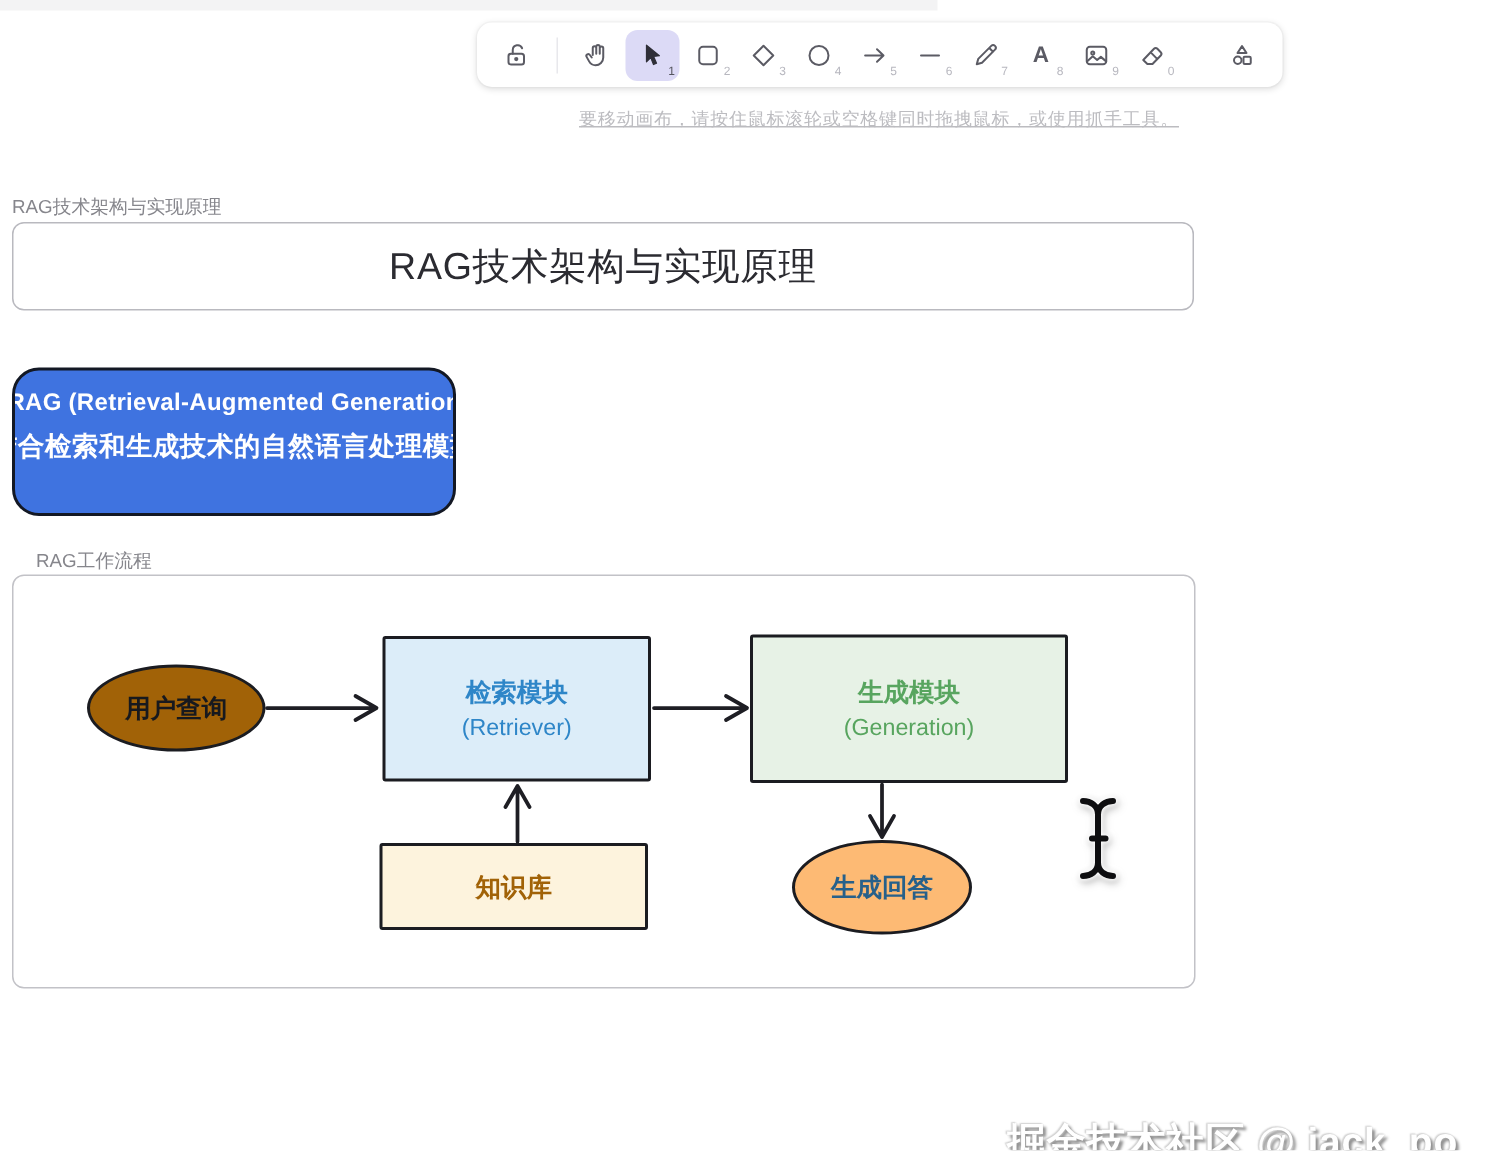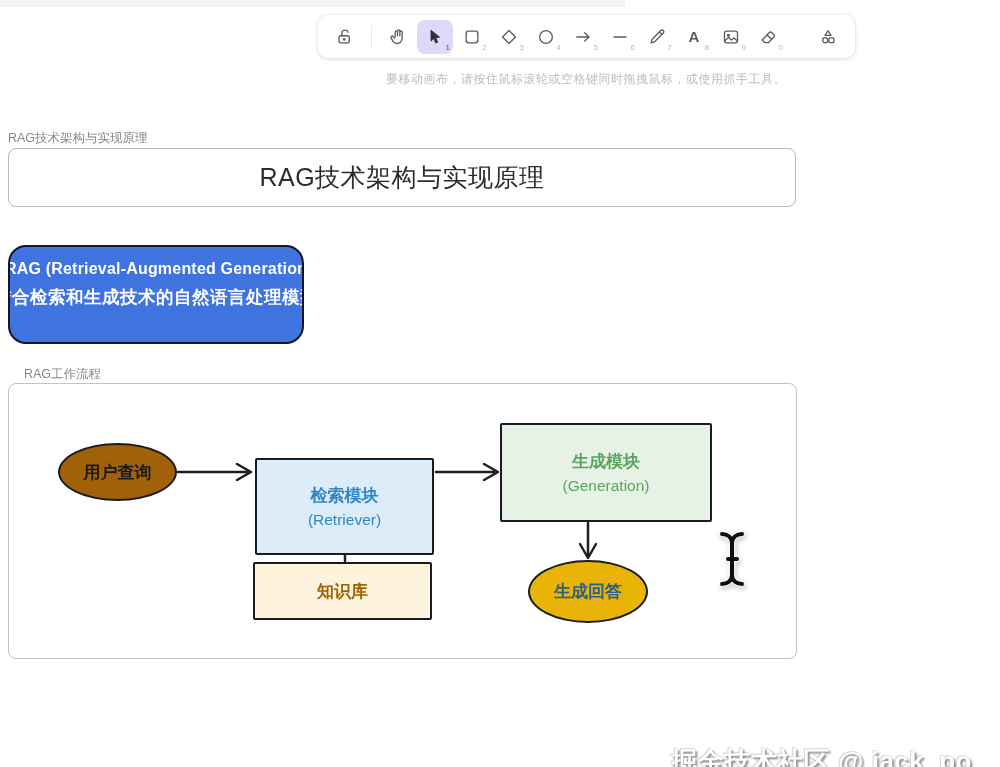--- a/index.html
+++ b/index.html
@@ -28,21 +28,21 @@
   .shortcut {
     position:absolute; right:3px; bottom:2px; font-size:8px; color:#b7b7bf; line-height:1;
   }
   .tool-btn.active .shortcut { color:#55555f; }
   .tool-divider { width:1px; height:24px; background:#e8e8ec; margin:0 7px; flex:0 0 auto; }
   .tool-A { font-size:15px; font-weight:700; color:#5b5b64; line-height:1; }
   .toolbar-spacer { flex:1 1 auto; }
 
   .hint {
     position:absolute; left:286px; top:71px; width:600px; text-align:center;
-    font-size:12px; color:#bcbcc0; letter-spacing:0.5px;
+    font-size:12px; color:#bcbcc0; letter-spacing:0.5px;text-decoration:underline;
   }
 
   
   .frame-label { position:absolute; font-size:12.5px; color:#86868c; }
   .frame-label.arch { left:8px; top:130px; }
   .frame-label.flow { left:24px; top:366px; }
 
   
   .title-frame {
     position:absolute; left:8px; top:148px; width:788px; height:59px;
@@ -73,27 +73,27 @@
     align-items:center; justify-content:center; text-align:center; }
   .node .l1 { font-size:17px; font-weight:700; }
   .node .l2 { font-size:15.5px; font-weight:500; margin-top:4px;text-align:right; }
 
   .node.ellipse { border-radius:50%; }
   .node.rect { border-radius:2px; }
 
   .node.user-query { left:58px; top:443px; width:119px; height:58px;
     background:#a16207; border:2.5px solid #1b1c21; color:#17191e; }
   .node.retriever { left:255px; top:424px; width:179px; height:97px;
-    background:#dcedf9; border:2.5px solid #1b1c21; color:#2e86c8;margin-top:34px; }
+    background:#dcedf9; border:2.5px solid #1b1c21; color:#2e86c8; }
   .node.generator { left:500px; top:423px; width:212px; height:99px;
     background:#e7f2e6; border:2.5px solid #1b1c21; color:#58a55f; }
   .node.knowledge { left:253px; top:562px; width:179px; height:58px;
     background:#fdf3dd; border:2.5px solid #1b1c21; color:#a16207; }
   .node.answer { left:528px; top:560px; width:120px; height:63px;
-    background:#eab308; border:2.5px solid #1b1c21; color:#27608a; }
+    background:#fdba74; border:2.5px solid #1b1c21; color:#27608a; }
 
   .flow-arrows { position:absolute; left:0; top:383px; width:800px; height:277px; }
   .flow-arrows path { stroke:#1e1e24; stroke-width:2.5; fill:none;
     stroke-linecap:round; stroke-linejoin:round; }
 
   
   .ibeam { position:absolute; left:712px; top:528px; width:42px; height:62px;
     filter:drop-shadow(0 0 1.5px #ffffff) drop-shadow(0 0 1.5px #ffffff) drop-shadow(1px 2px 2px rgba(0,0,0,0.25)); }
   .ibeam path { stroke:#0e0e10; stroke-width:4; fill:none; stroke-linecap:round; }
 

